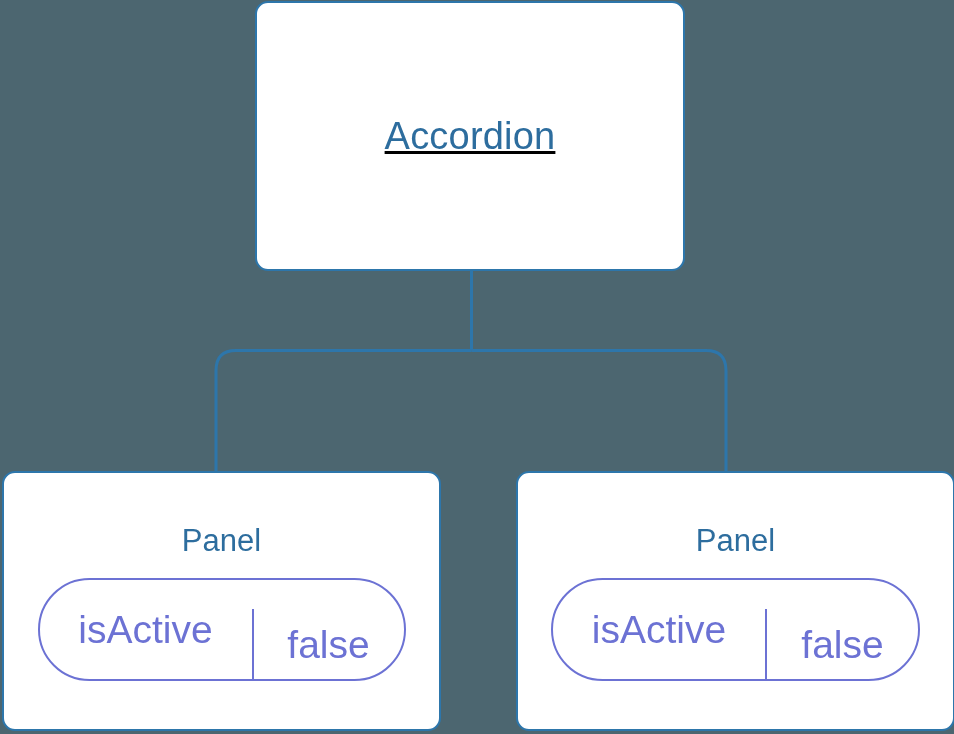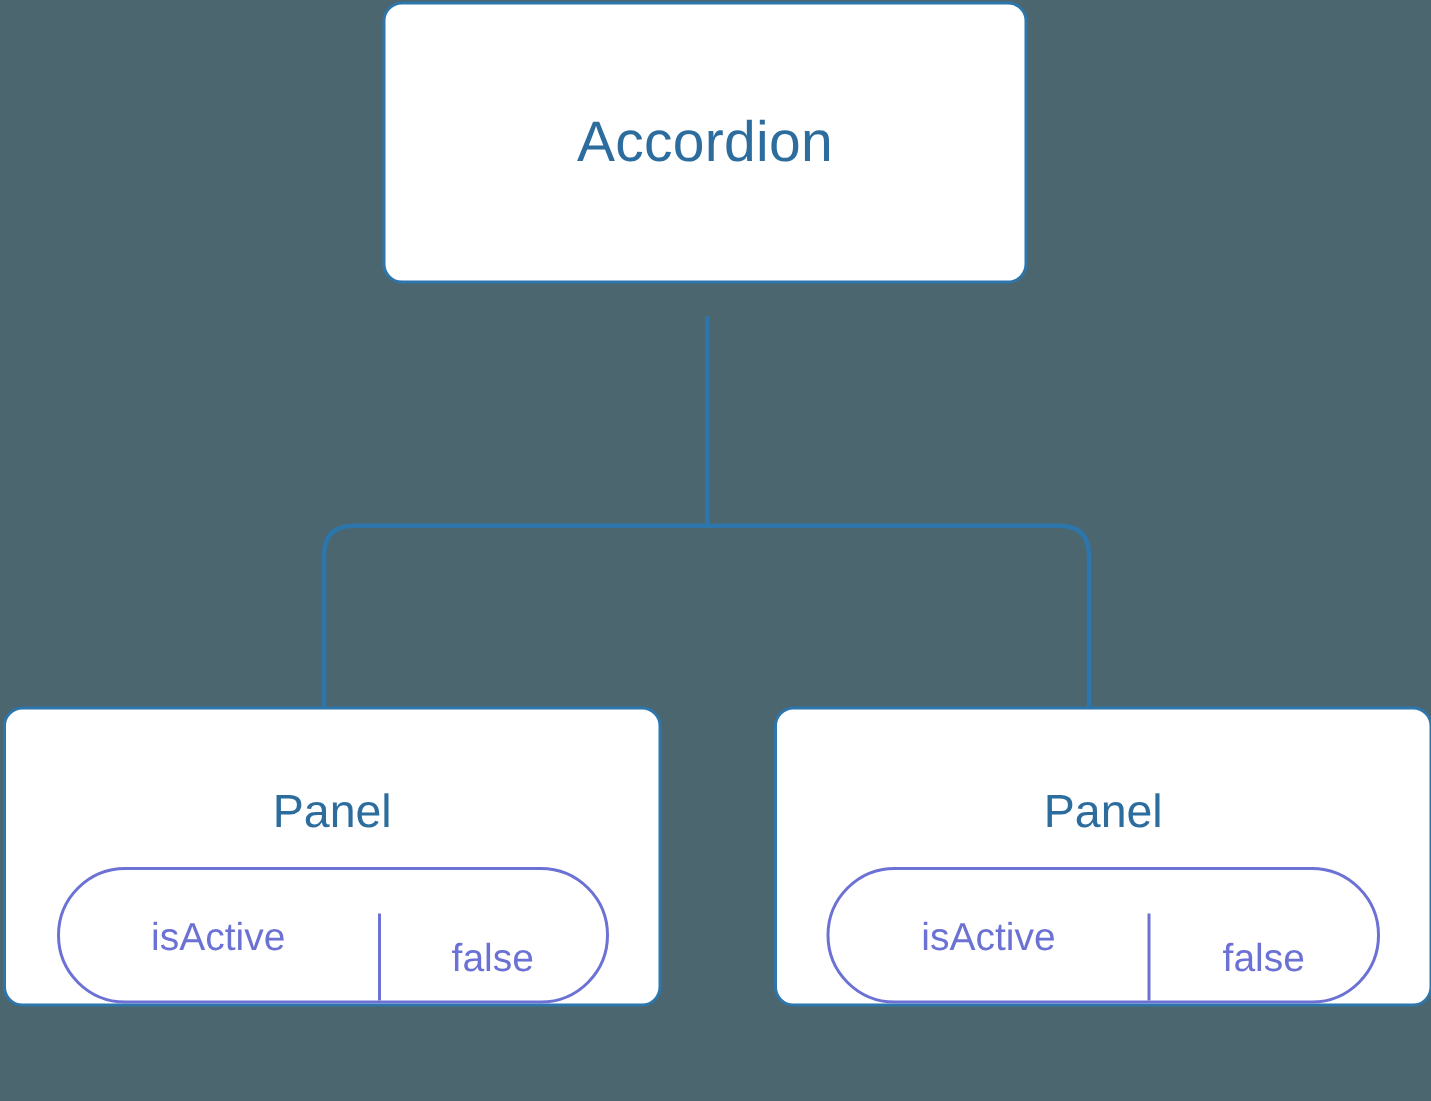--- a/index.html
+++ b/index.html
@@ -37,37 +37,38 @@
     border: 2px solid #2d76ab;
     border-radius: 13px;
     box-sizing: border-box;
   }
 
   
   #node-accordion {
     left: 255px;
     top: 1px;
     width: 430px;
-    height: 188px;
+    height: 270px;
     display: flex;
     align-items: center;
     justify-content: center;
+    text-decoration: underline;
   }
   .node-title-root {
     color: #2d6d9e;
     font-size: 38px;
     line-height: 1;
     letter-spacing: 0.2px;
     white-space: nowrap;
   }
 
   
   .node-child {
     top: 471px;
-    height: 200px;
+    height: 260px;
     display: flex;
     flex-direction: column;
     align-items: center;
   }
   #node-panel-left  { left: 2px;   width: 439px; }
   #node-panel-right { left: 516px; width: 439px; }
 
   .node-title {
     color: #2d6d9e;
     font-size: 31px;
@@ -89,21 +90,21 @@
   }
   #node-panel-left  .prop-pill { width: 368px; }
   #node-panel-right .prop-pill { width: 369px; }
 
   .prop-key,
   .prop-val {
     display: flex;
     align-items: center;
     justify-content: center;
     color: #6c72d4;
-    font-size: 26px;
+    font-size: 39px;
     line-height: 1;
     white-space: nowrap;
     box-sizing: border-box;
   }
   .prop-key { width: 212px; }
   .prop-val {
     flex: 1;
     border-left: 2px solid #6c72d4;
     margin-top: 29px;
   }

